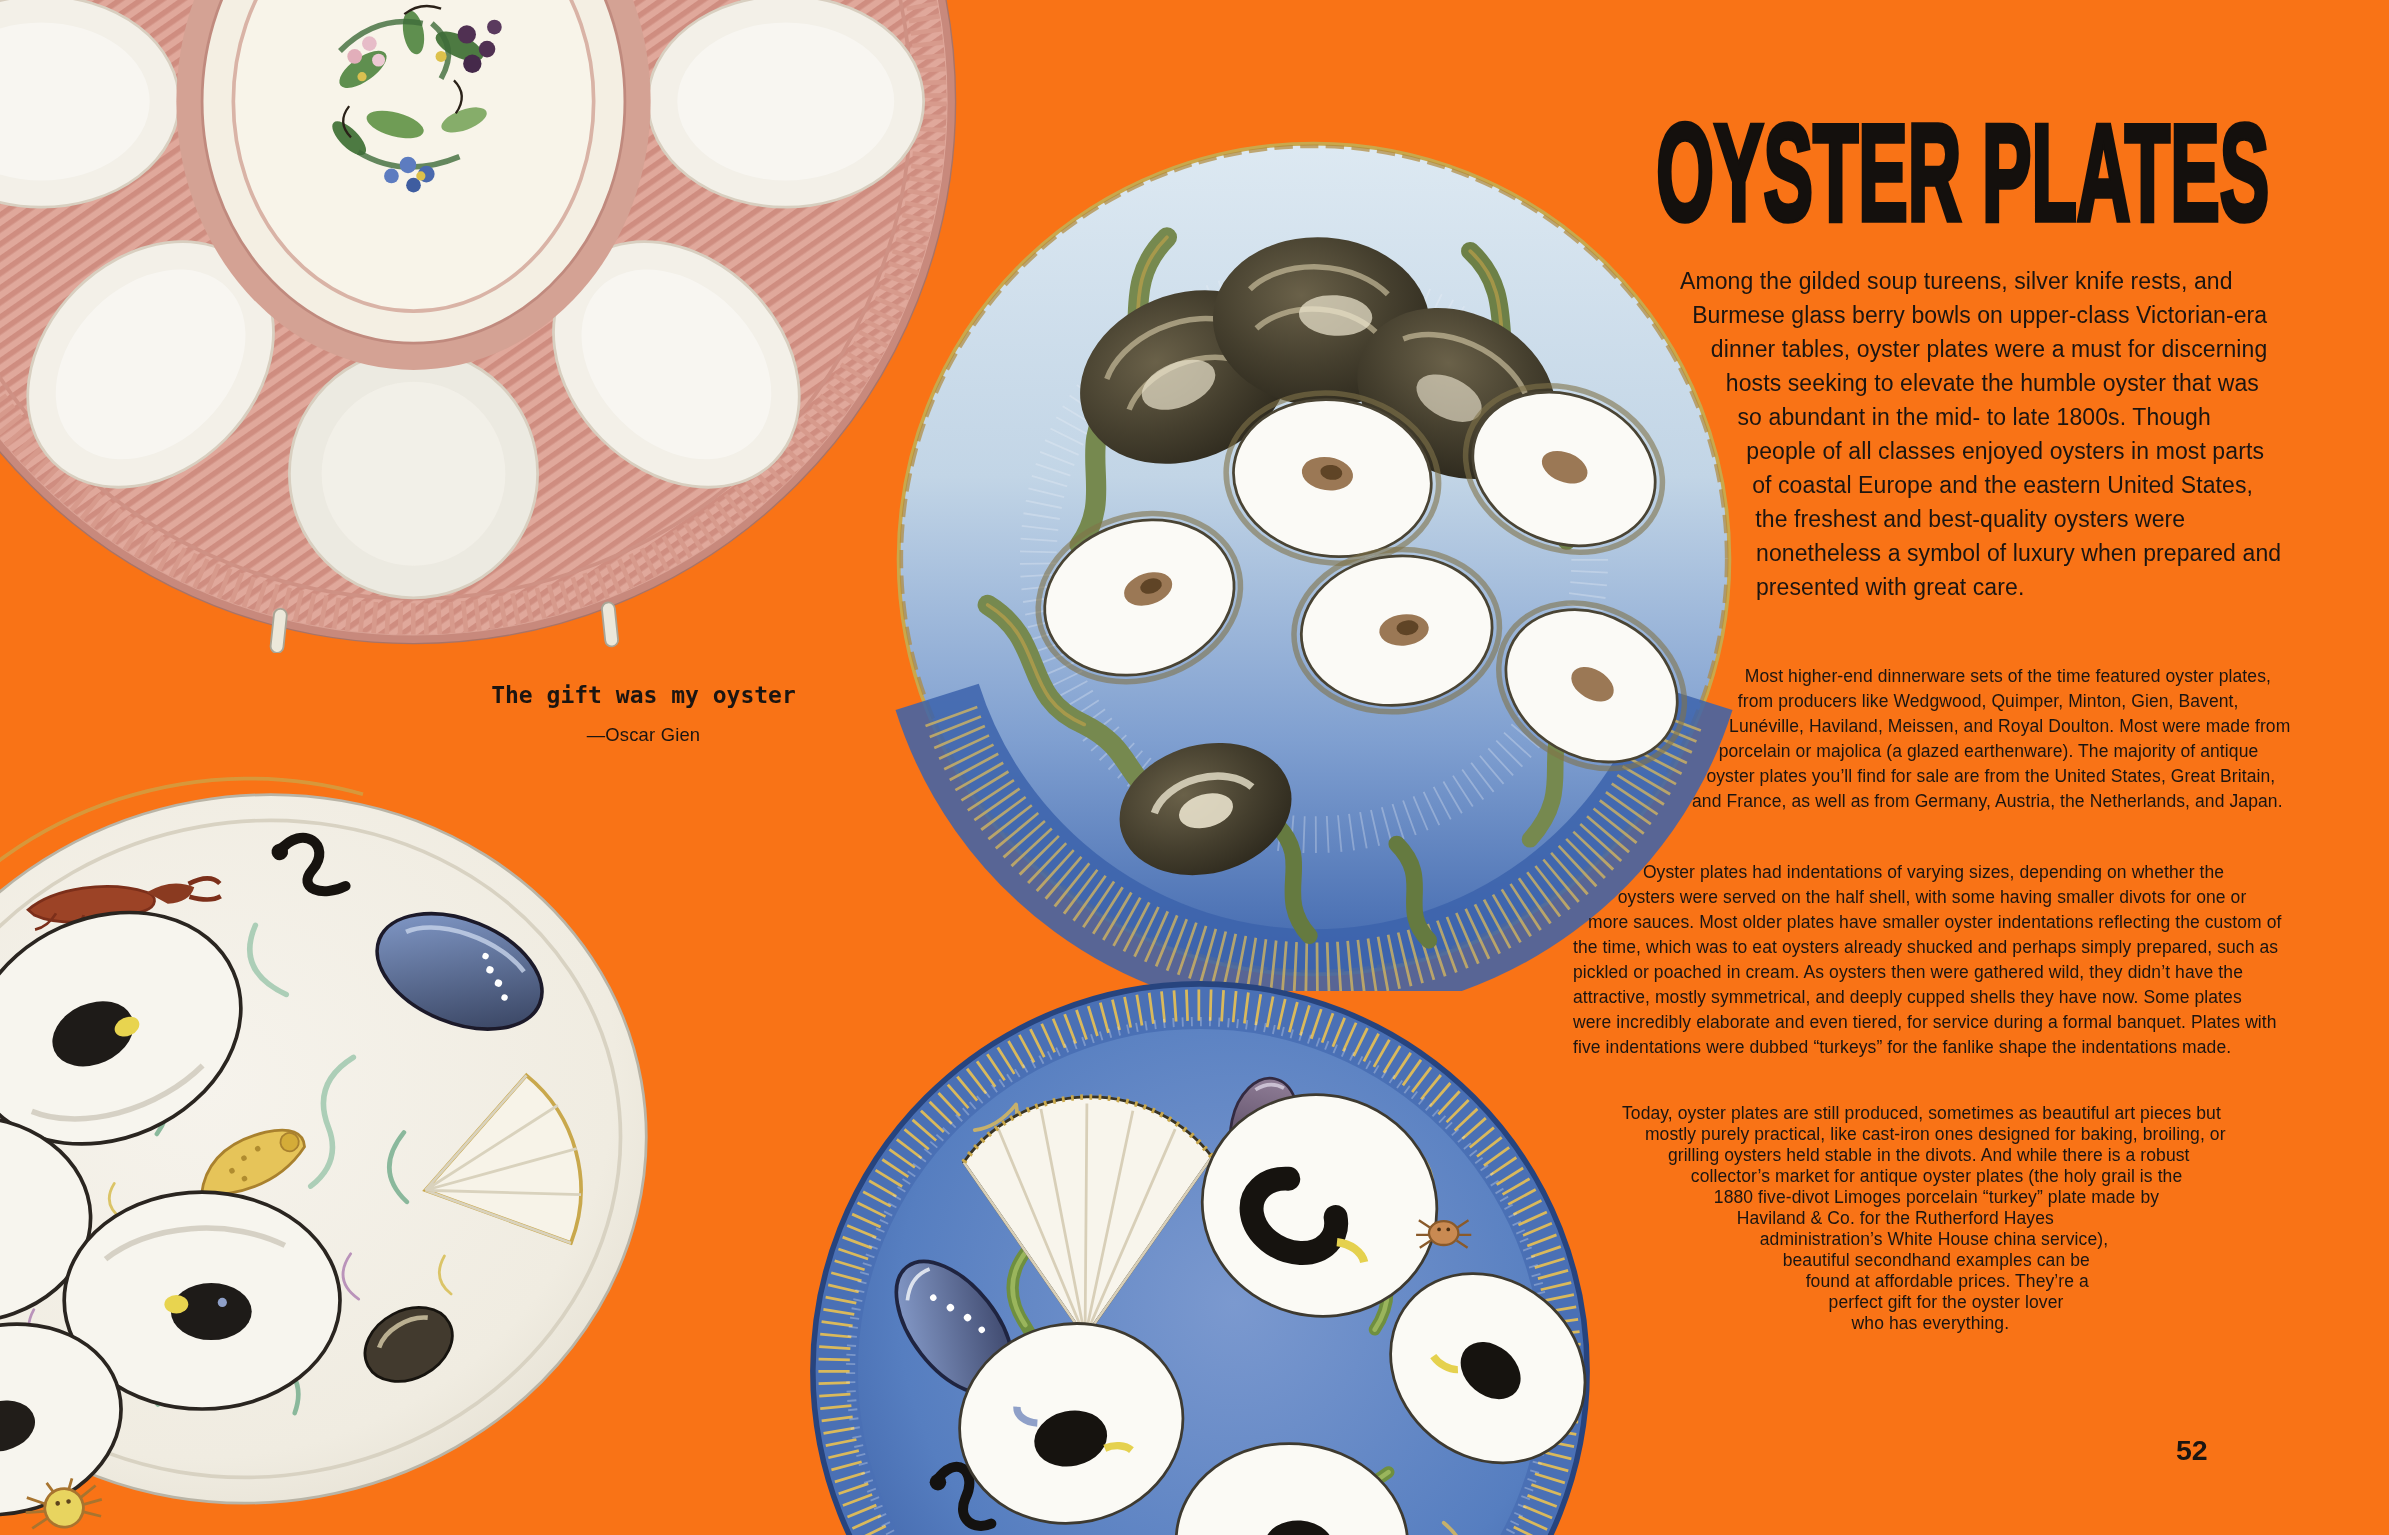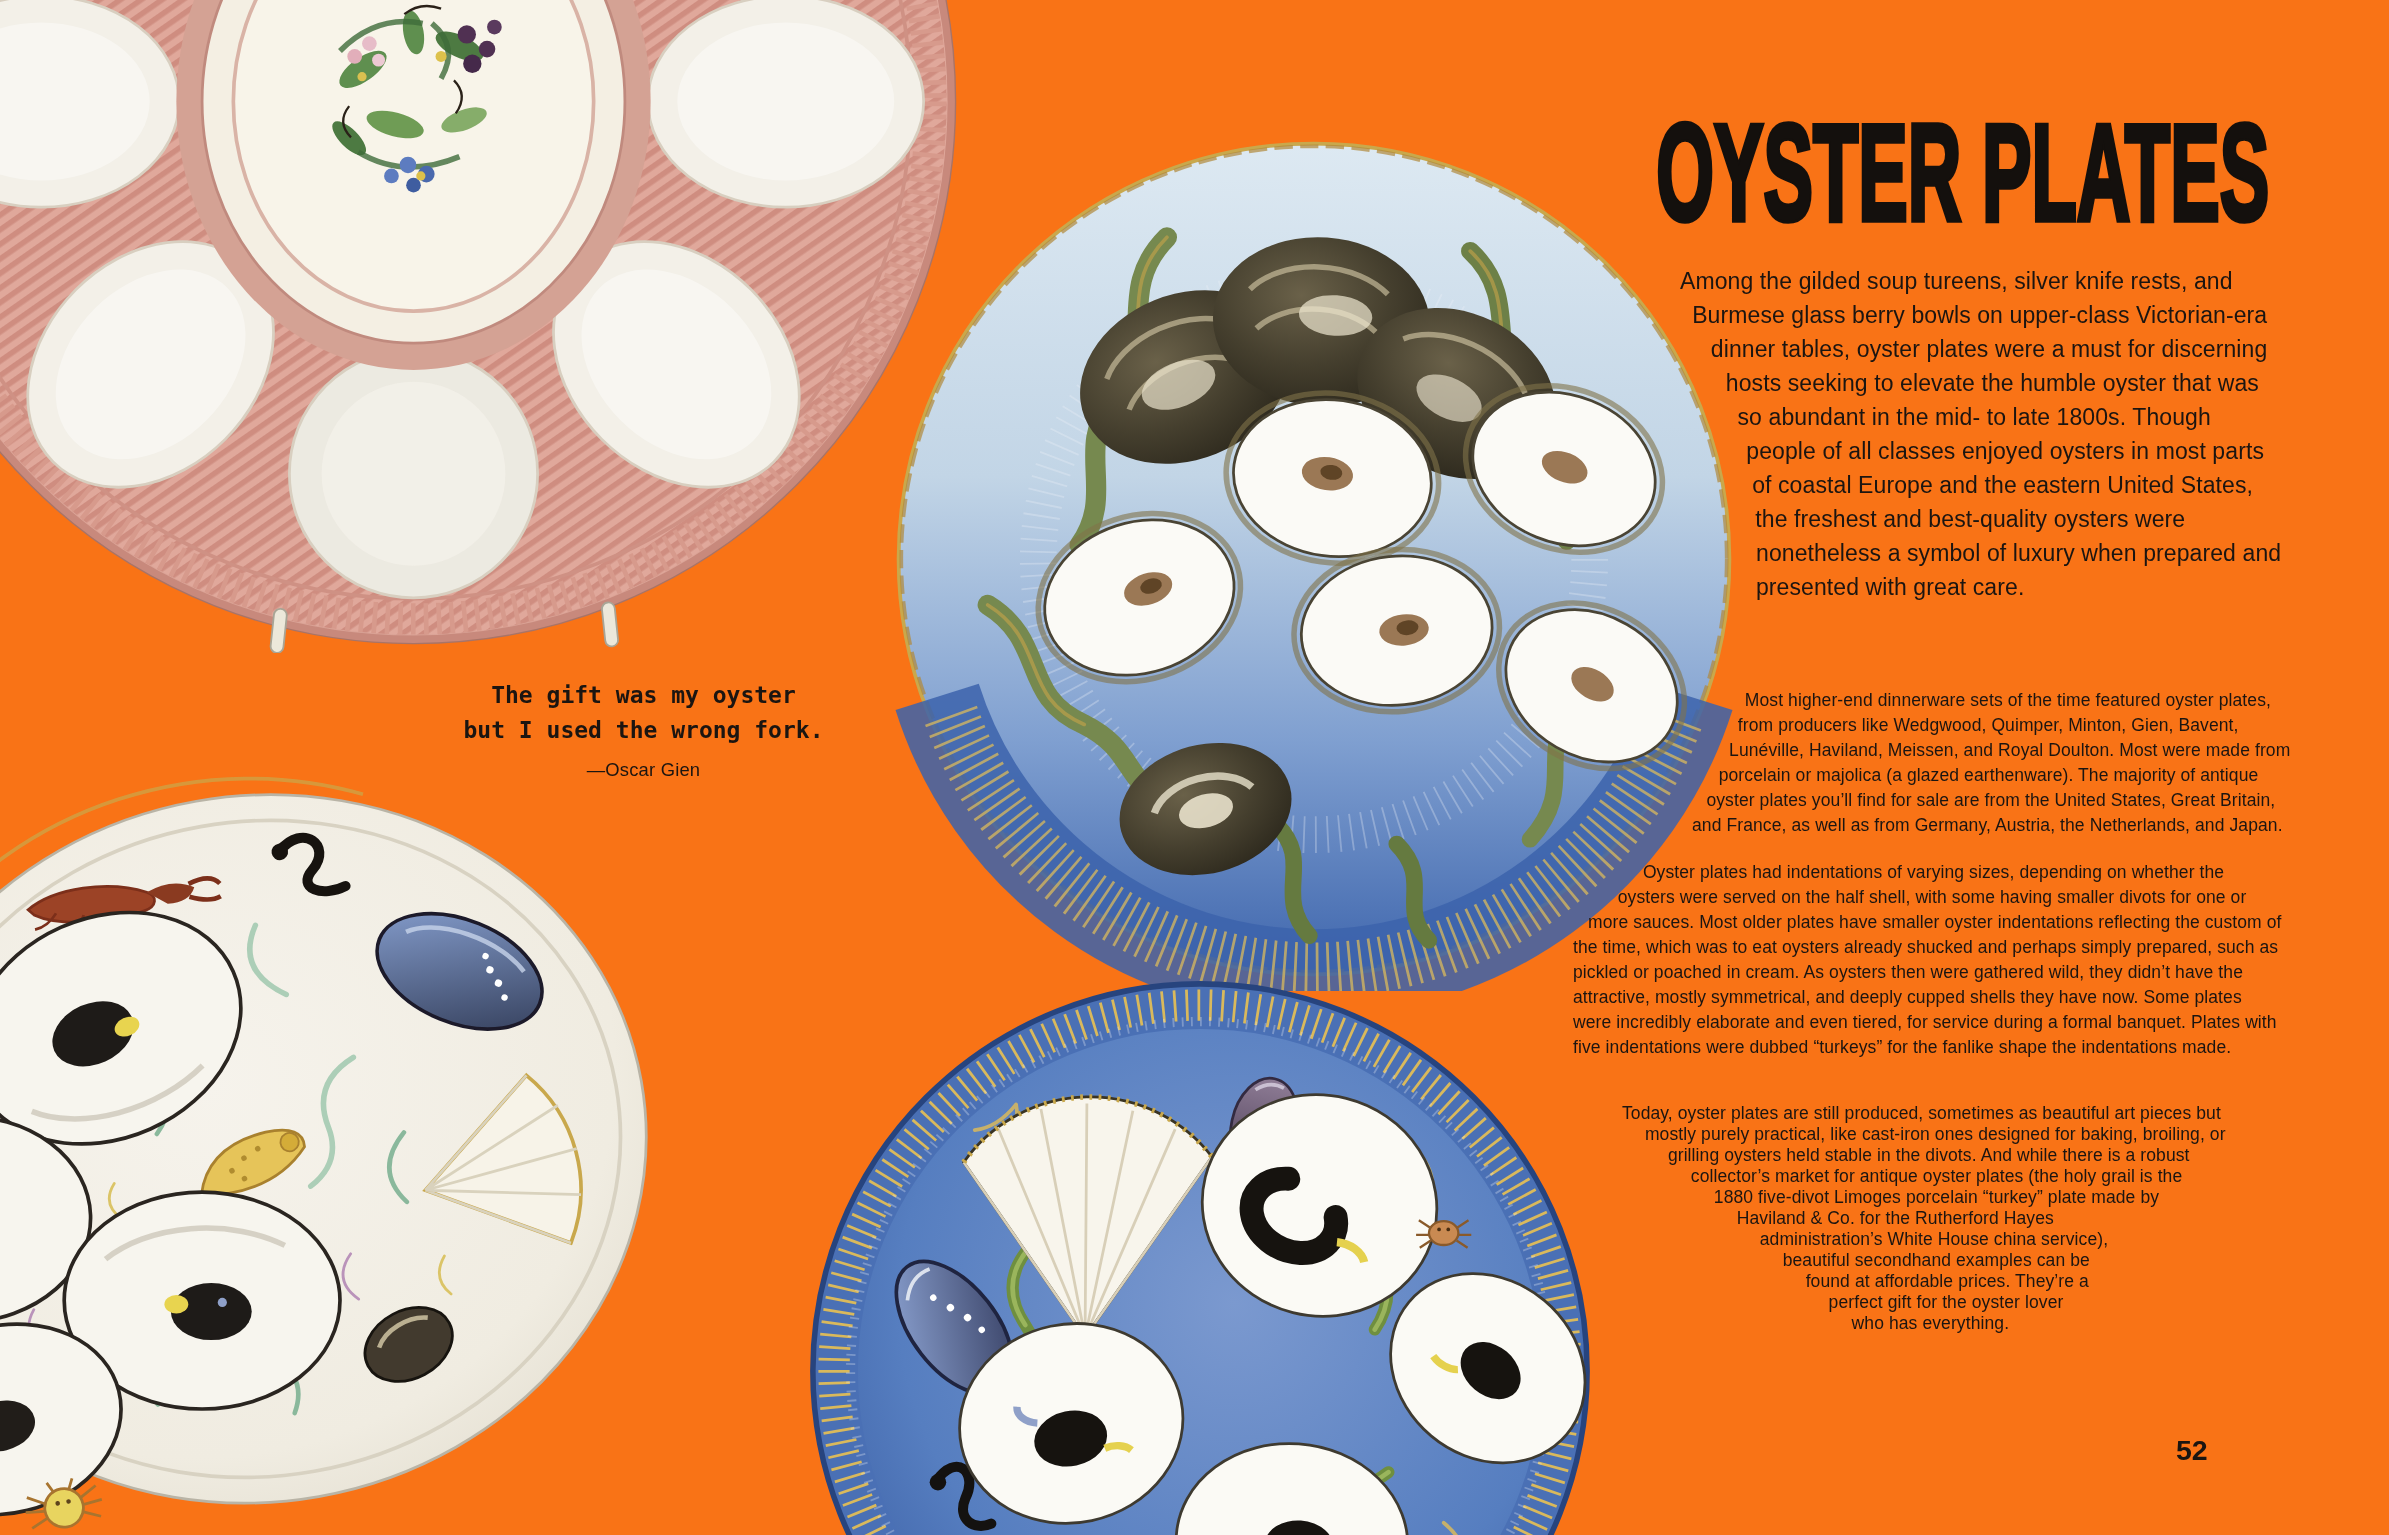--- a/index.html
+++ b/index.html
@@ -11,21 +11,21 @@
   #plate3{left:-147px;top:772px;width:809px;height:763px;}
   #plate4{left:800px;top:971px;width:800px;height:800px;}
 
   .title-box{position:absolute;left:1654px;top:78px;width:621px;height:156px;}
   .title-box svg{display:block;width:100%;height:100%;}
 
   .parbox{position:absolute;}
   .parbox p{margin:0;text-align:left;}
   #intro-box{left:1680px;top:264px;width:607px;}
   #intro-box p{font-size:23px;line-height:34px;letter-spacing:0.1px;}
-  #p2-box{left:1660px;top:664px;width:636px;margin-top:24px;}
+  #p2-box{left:1660px;top:664px;width:636px;}
   #p3-box{left:1573px;top:860px;width:711px;}
   #p4-box{left:1577px;top:1103px;width:704px;}
   .small-par p{font-size:17.5px;line-height:25px;letter-spacing:0.1px;}
   #p4-box p{line-height:21px;}
 
   .shape{pointer-events:none;}
   .s-intro{float:left;width:129px;height:374px;shape-outside:circle(439px at -363px 296px);}
   .s-p2{float:left;width:101px;height:174px;shape-outside:circle(441px at -343px -107px);}
   .s-p3{float:left;width:74px;height:110px;shape-outside:circle(445px at -256px -303px);}
   .s-p4l{float:left;width:303px;height:257px;shape-outside:polygon(0 0,22px 0,303px 257px,0 257px);}
@@ -428,20 +428,19 @@
   </div>
 
   <div class="parbox small-par" id="p4-box">
     <div class="shape s-p4l"></div>
     <div class="shape s-p4r"></div>
     <p>Today, oyster plates are still produced, sometimes as beautiful art pieces but mostly purely practical, like cast-iron ones designed for baking, broiling, or grilling oysters held stable in the divots. And while there is a robust collector’s market for antique oyster plates (the holy grail is the 1880 five-divot Limoges porcelain “turkey” plate made by Haviland &amp; Co. for the Rutherford Hayes administration’s White House china service), beautiful secondhand examples can be found at affordable prices. They’re a perfect gift for the oyster lover who has everything.</p>
   </div>
 
   <div class="quote-box">
     <div class="quote-line">The gift was my oyster</div>
-    <div class="quote-line">but I used the wrong fork.</div>
     <div class="quote-attr">—Oscar Gien</div>
   </div>
 
   <div class="page-num">52</div>
 
 </div>
 
 
 </body></html>

